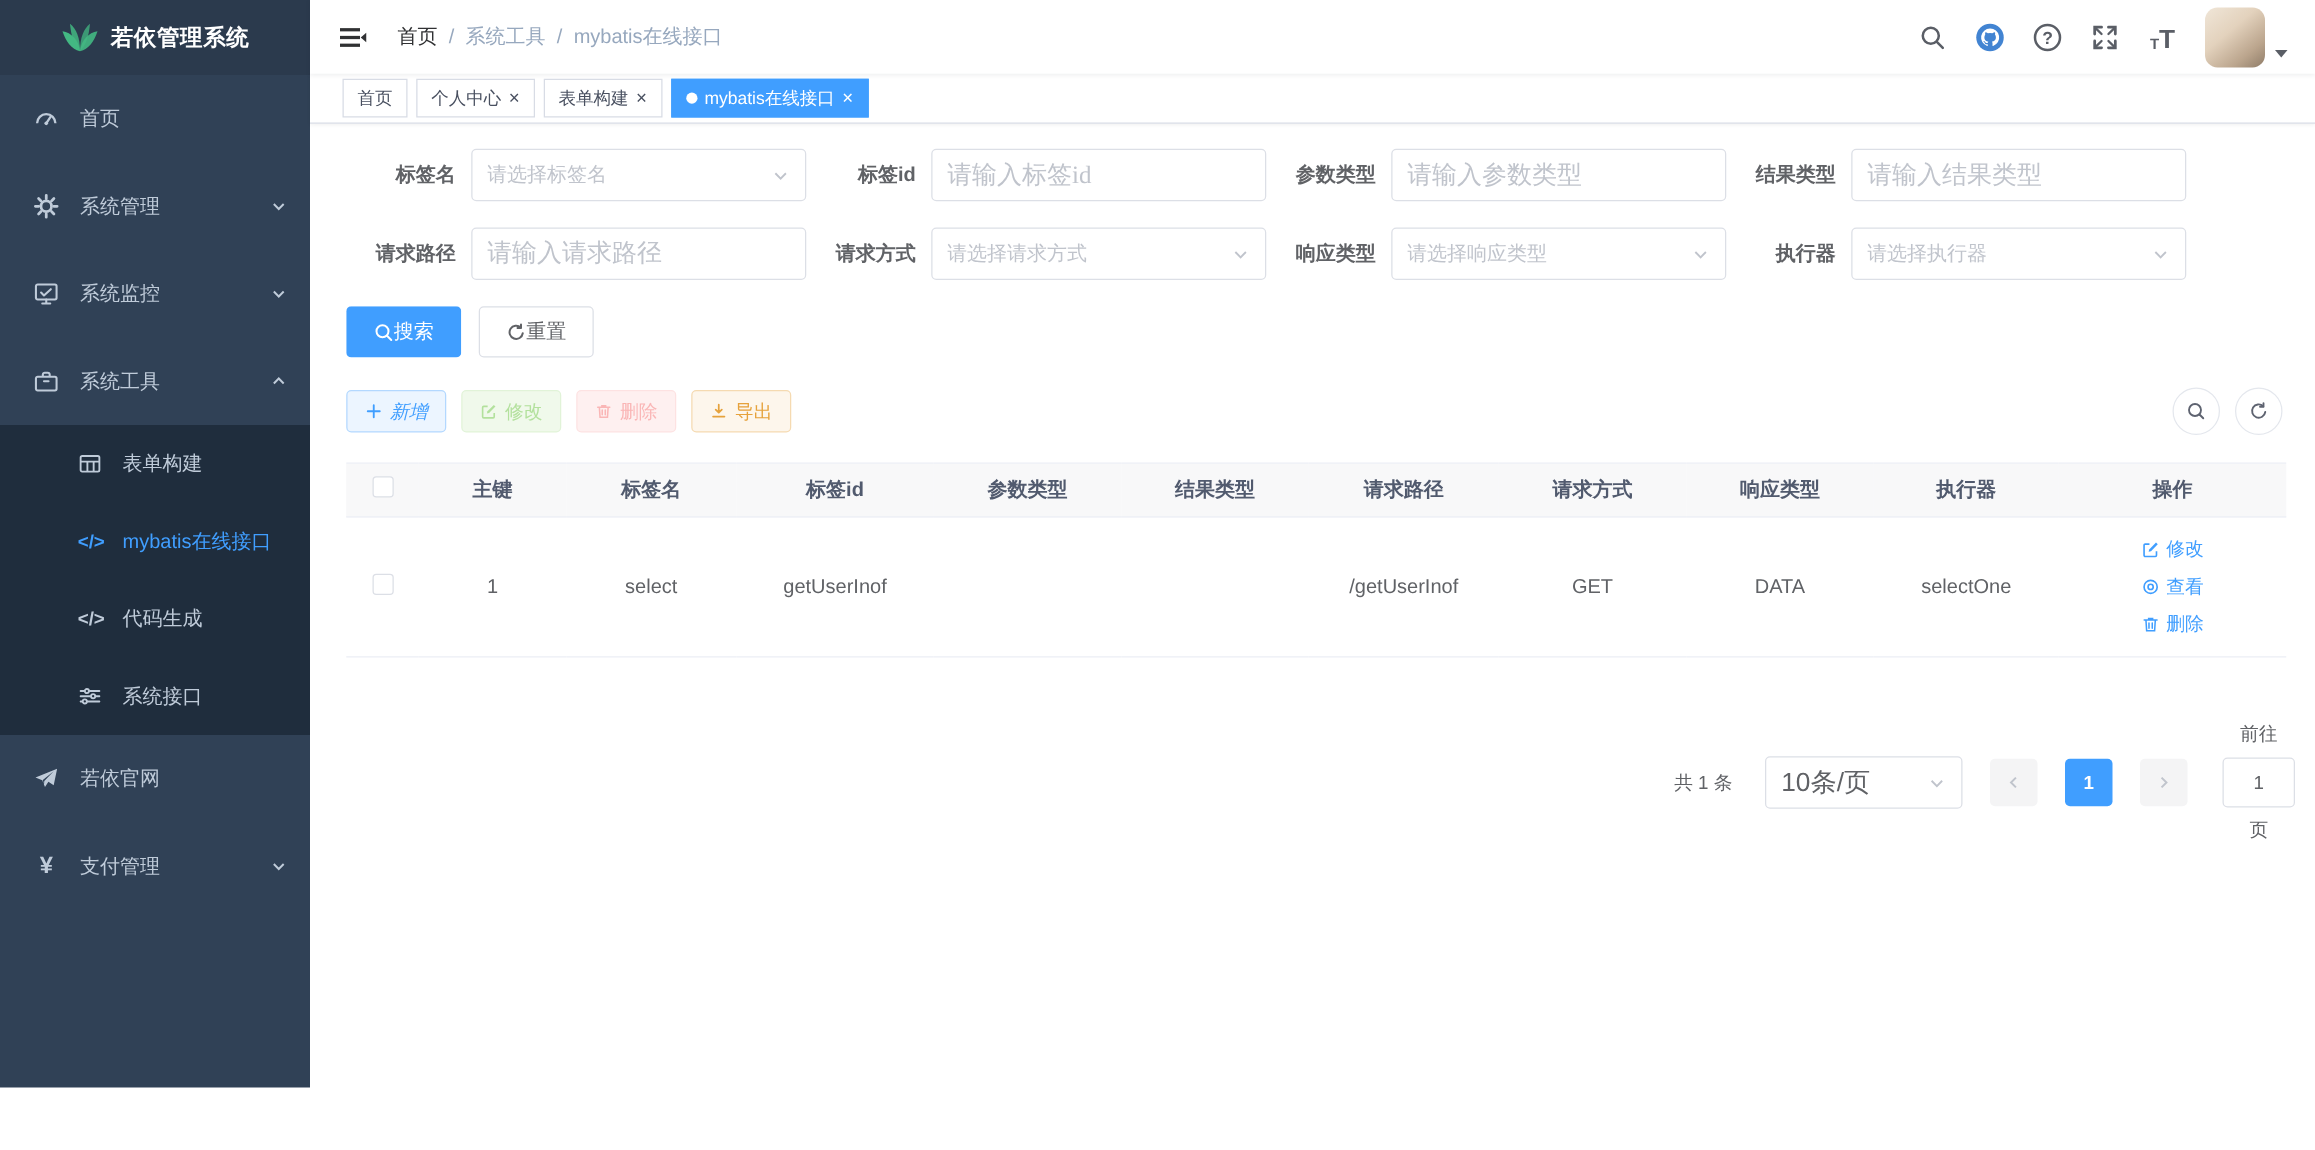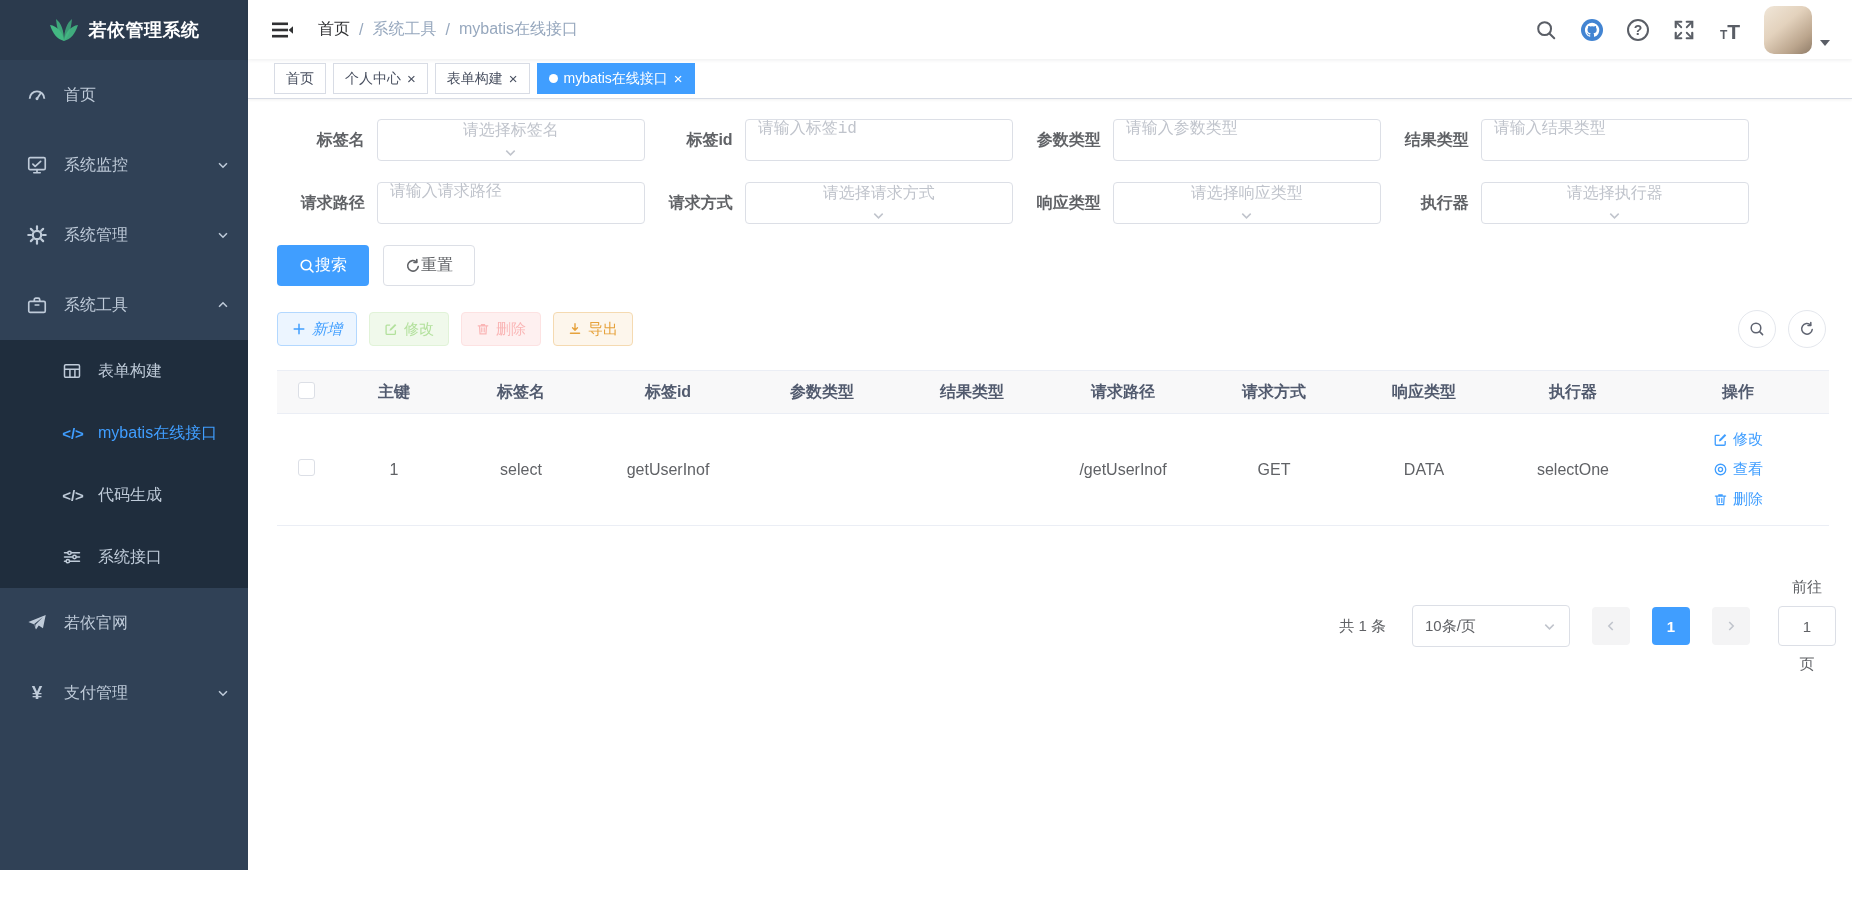--- a/index.html
+++ b/index.html
@@ -56,22 +56,22 @@
   .tag-tab.active { background: #409EFF; border-color: #409EFF; color: #fff; }
   .tag-tab.active .tab-close { color: #fff; }
   .tab-dot { width: 9px; height: 9px; border-radius: 50%; background: #fff; }
 
   
   .content { flex: 1; padding: 20px 26px 0 29px; background: #fff; min-width: 0; }
 
   .filter-row { display: flex; margin-bottom: 21px; }
   .field-group { display: flex; align-items: center; width: 368px; }
   .field-label { width: 106px; text-align: right; padding-right: 12px; font-size: 16px; font-weight: bold; color: #606266; white-space: nowrap; }
-  .control { width: 286px; height: 42px; border: 1px solid #dcdfe6; border-radius: 4px; background: #fff; display: flex; align-items: center; padding: 0 12px; flex-direction: column; }
-  .control input { border: none; outline: none; width: 100%; font-size: 16px; color: #606266; font-family: Liberation Mono, monospace; background: transparent; }
+  .control { width: 286px; height: 42px; border: 1px solid #dcdfe6; border-radius: 4px; background: #fff; display: flex; align-items: center; padding: 0 12px; }
+  .control input { border: none; outline: none; width: 100%; font-size: 20px; color: #606266; font-family: Liberation Serif, serif; background: transparent; }
   .control input::placeholder { color: #c0c4cc; }
   .select-placeholder { flex: 1; font-size: 16px; color: #c0c4cc; white-space: nowrap; overflow: hidden; }
   .select-arrow { width: 15px; height: 15px; color: #c0c4cc; }
 
   .btn-row { display: flex; gap: 14px; margin: 2px 0 24px; }
   .btn { height: 41px; border-radius: 4px; display: inline-flex; align-items: center; gap: 0; font-size: 16px; padding: 0 21px; cursor: pointer; border: 1px solid transparent; }
   .btn-primary { background: #409EFF; color: #fff; }
   .btn-default { background: #fff; border-color: #dcdfe6; color: #606266; }
   .btn .b-icon { width: 16px; height: 16px; }
 
@@ -92,21 +92,21 @@
   .data-table td { height: 112px; text-align: center; font-size: 16px; color: #606266; border-bottom: 1px solid #ebeef5; }
   .checkbox { width: 17px; height: 17px; border: 1px solid #dcdfe6; border-radius: 3px; background: #fff; display: inline-block; cursor: pointer; }
   .ops { display: flex; flex-direction: column; align-items: center; gap: 2px; }
   .action-link { color: #409EFF; font-size: 15px; display: inline-flex; align-items: center; gap: 5px; height: 28px; cursor: pointer; }
   .action-link svg { width: 15px; height: 15px; }
 
   
   .pagination { display: flex; align-items: center; justify-content: flex-end; margin-top: 52px; gap: 22px; margin-right: -10px; white-space: nowrap; }
   .pg-total { font-size: 15px; color: #606266; margin-right: 4px; }
   .pg-size-select { width: 158px; height: 42px; border: 1px solid #dcdfe6; border-radius: 4px; display: flex; align-items: center; padding: 0 12px; cursor: pointer; }
-  .pg-size-text { flex: 1; font-size: 15px; color: #606266; }
+  .pg-size-text { flex: 1; font-size: 21px; color: #606266; }
   .pg-btn { width: 38px; height: 38px; border-radius: 4px; background: #f4f4f5; color: #c0c4cc; display: flex; align-items: center; justify-content: center; cursor: pointer; }
   .pg-btn svg { width: 14px; height: 14px; }
   .pg-page { width: 38px; height: 38px; border-radius: 4px; background: #409EFF; color: #fff; font-size: 15px; font-weight: bold; display: flex; align-items: center; justify-content: center; cursor: pointer; }
   .pg-goto { display: flex; align-items: center; gap: 9px; font-size: 15px; color: #606266; margin-left: 6px; flex-direction: column; }
   .pg-input { width: 58px; height: 40px; border: 1px solid #dcdfe6; border-radius: 4px; text-align: center; font-size: 15px; color: #606266; outline: none; font-family: inherit; }
 </style>
 </head>
 <body>
 
 <aside class="sidebar">
@@ -131,42 +131,42 @@
           <path d="M4 16a8 8 0 0 1 16 0"></path>
             <path d="M12 16l4-6" stroke-linecap="round"></path>
             <circle cx="12" cy="16" r="1.6" fill="currentColor" stroke="none"></circle>
         </svg>
       </span>
       <span class="mi-label">首页</span>
     </div>
 
     <div class="menu-item">
       <span class="mi-icon">
+        <svg viewBox="0 0 24 24" fill="none" stroke="currentColor" stroke-width="2.4" stroke-linecap="round" width="22" height="22">
+          <circle cx="12" cy="12" r="4.6"></circle>
+          <path d="M12 2.5v3M12 18.5v3M2.5 12h3M18.5 12h3M5.3 5.3l2.1 2.1M16.6 16.6l2.1 2.1M18.7 5.3l-2.1 2.1M7.4 16.6l-2.1 2.1"></path>
+        </svg>
+      </span>
+      <span class="mi-label">系统管理</span>
+      <span class="mi-arrow">
+        <svg viewBox="0 0 16 16" fill="none" stroke="currentColor" stroke-width="1.8" width="14" height="14">
+            <path d="M3.5 6l4.5 4.5L12.5 6"></path>
+          </svg>
+      </span>
+    </div>
+
+    <div class="menu-item">
+      <span class="mi-icon">
         <svg viewBox="0 0 24 24" fill="none" stroke="currentColor" stroke-width="1.8" width="22" height="22">
           <rect x="3" y="4" width="18" height="13" rx="1.5"></rect>
             <path d="M7.5 11l2.5 2.5 6-5.5" stroke-linecap="round" stroke-linejoin="round"></path>
             <path d="M12 17v3.5M8.5 20.5h7" stroke-linecap="round"></path>
         </svg>
       </span>
       <span class="mi-label">系统监控</span>
-      <span class="mi-arrow">
-        <svg viewBox="0 0 16 16" fill="none" stroke="currentColor" stroke-width="1.8" width="14" height="14">
-            <path d="M3.5 6l4.5 4.5L12.5 6"></path>
-          </svg>
-      </span>
-    </div>
-
-    <div class="menu-item">
-      <span class="mi-icon">
-        <svg viewBox="0 0 24 24" fill="none" stroke="currentColor" stroke-width="2.4" stroke-linecap="round" width="22" height="22">
-          <circle cx="12" cy="12" r="4.6"></circle>
-          <path d="M12 2.5v3M12 18.5v3M2.5 12h3M18.5 12h3M5.3 5.3l2.1 2.1M16.6 16.6l2.1 2.1M18.7 5.3l-2.1 2.1M7.4 16.6l-2.1 2.1"></path>
-        </svg>
-      </span>
-      <span class="mi-label">系统管理</span>
       <span class="mi-arrow">
         <svg viewBox="0 0 16 16" fill="none" stroke="currentColor" stroke-width="1.8" width="14" height="14">
             <path d="M3.5 6l4.5 4.5L12.5 6"></path>
           </svg>
       </span>
     </div>
 
     <div class="menu-item">
       <span class="mi-icon">
         <svg viewBox="0 0 24 24" fill="none" stroke="currentColor" stroke-width="1.8" width="22" height="22">

